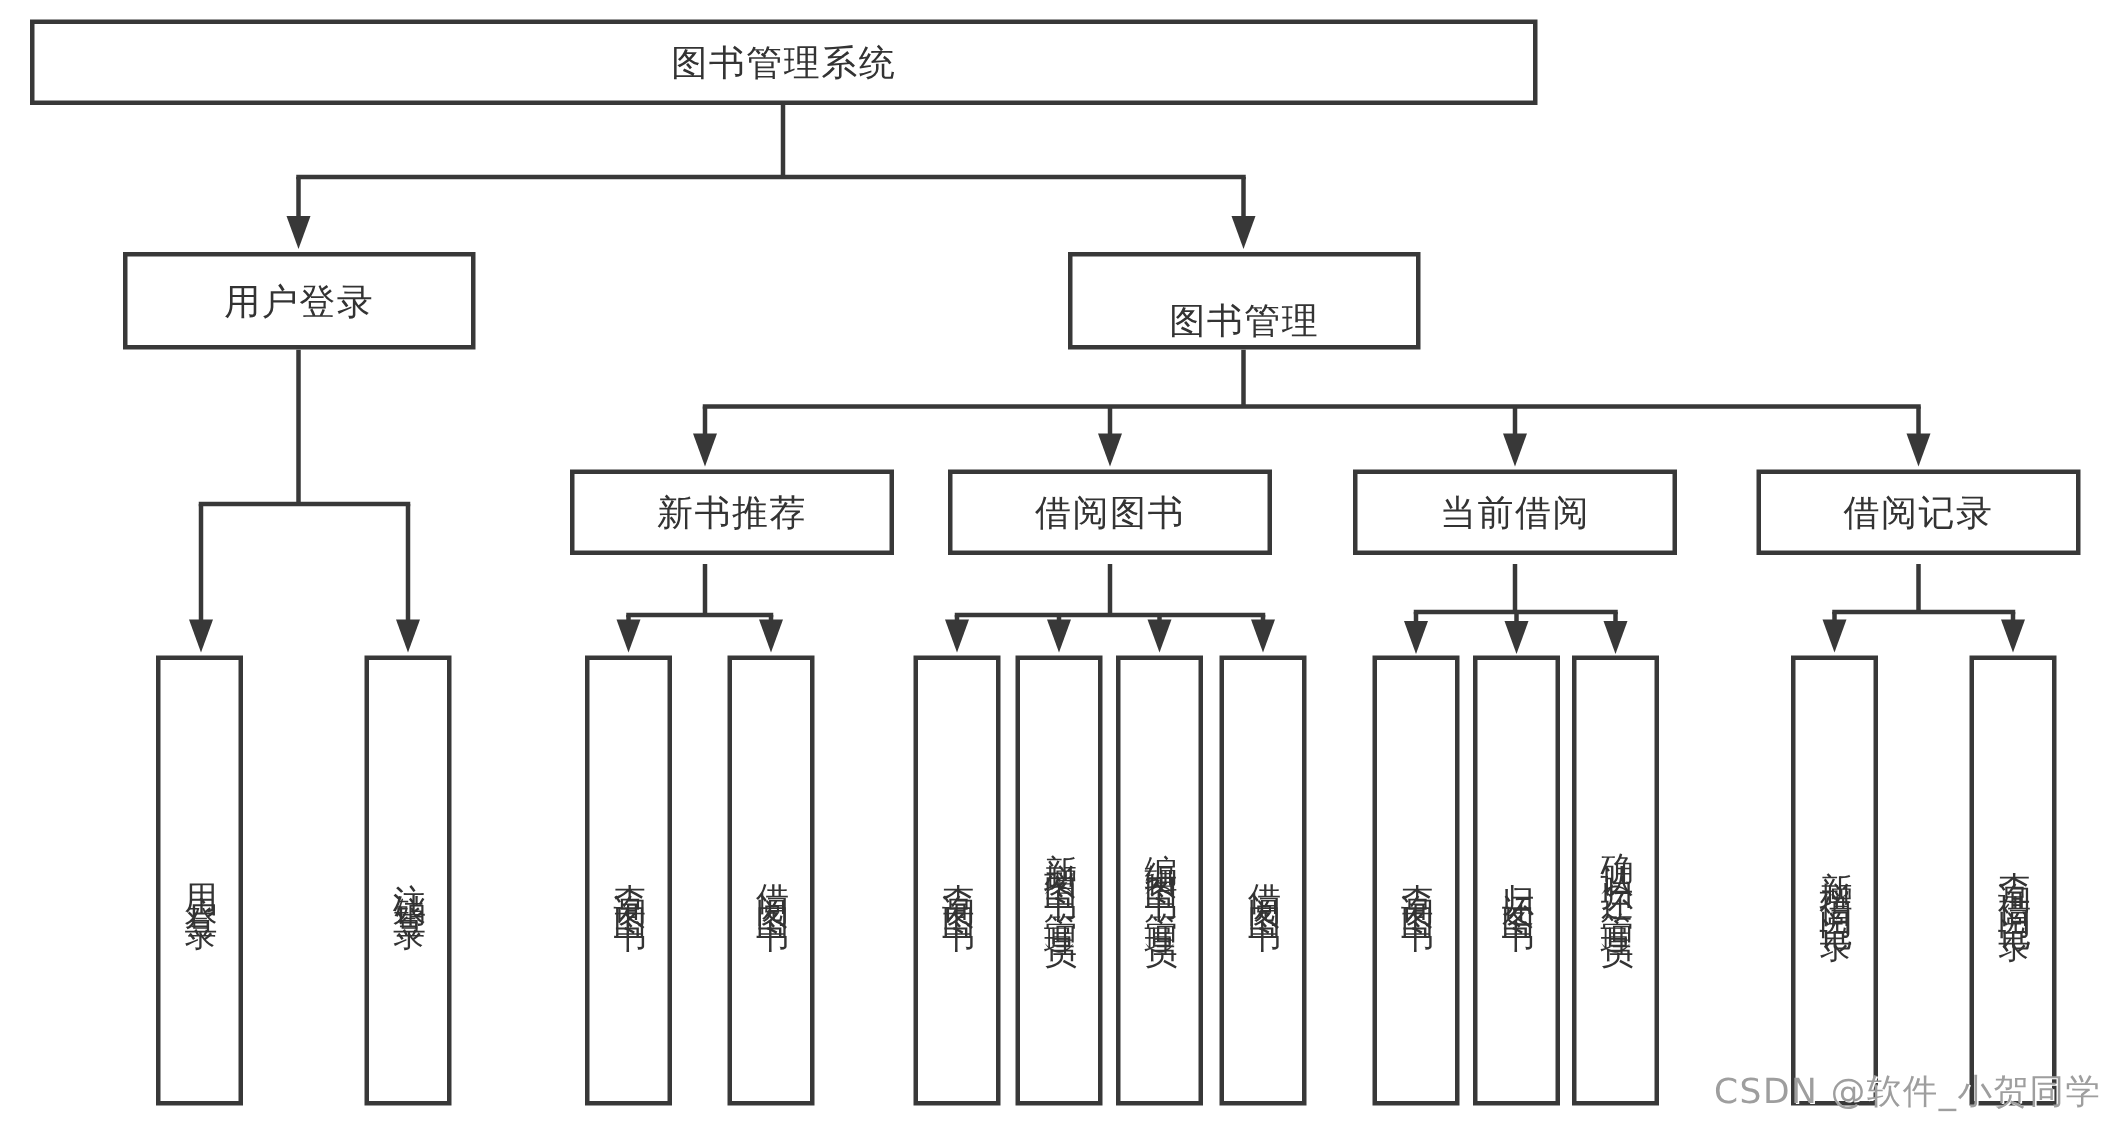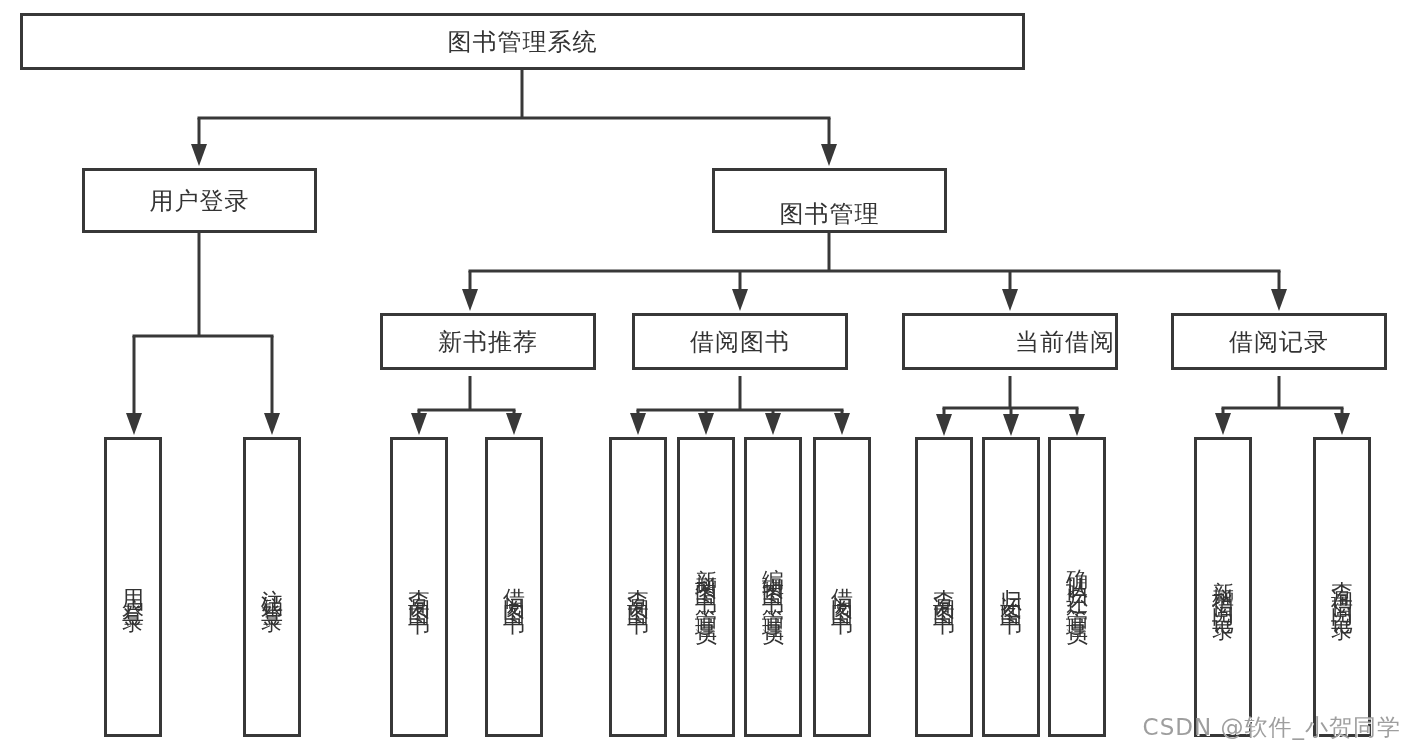--- a/index.html
+++ b/index.html
@@ -107,21 +107,21 @@
   <div class="hbox" style="left:712px;top:168px;width:229px;height:59px;align-items:flex-end;">
     <span>图书管理</span>
   </div>
 
   <div class="hbox" style="left:380px;top:313px;width:210px;height:51px;">
     <span>新书推荐</span>
   </div>
   <div class="hbox" style="left:632px;top:313px;width:210px;height:51px;">
     <span>借阅图书</span>
   </div>
-  <div class="hbox" style="left:902px;top:313px;width:210px;height:51px;justify-content:flex-end;">
+  <div class="hbox" style="left:902px;top:313px;width:210px;height:51px;">
     <span>当前借阅</span>
   </div>
   <div class="hbox" style="left:1171px;top:313px;width:210px;height:51px;">
     <span>借阅记录</span>
   </div>
 
   <div class="vbox" style="left:104px;">
     <span class="lbl">用户登录</span>
   </div>
   <div class="vbox" style="left:243px;">

